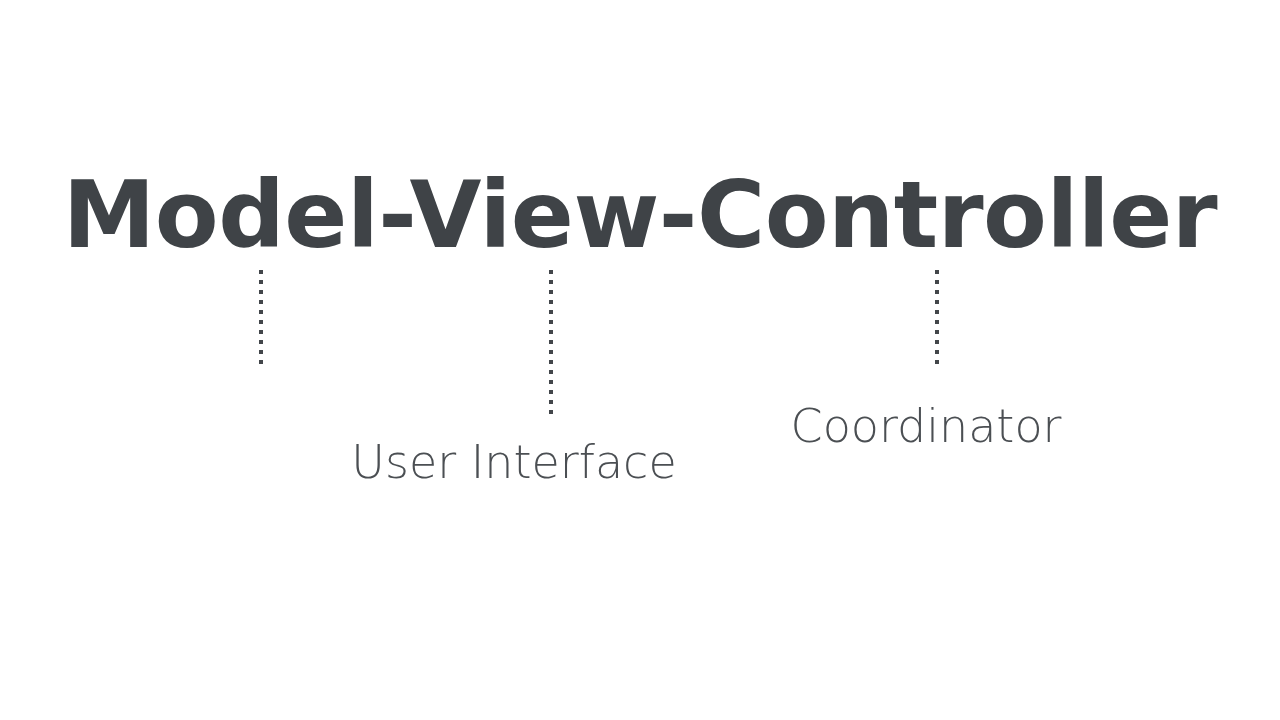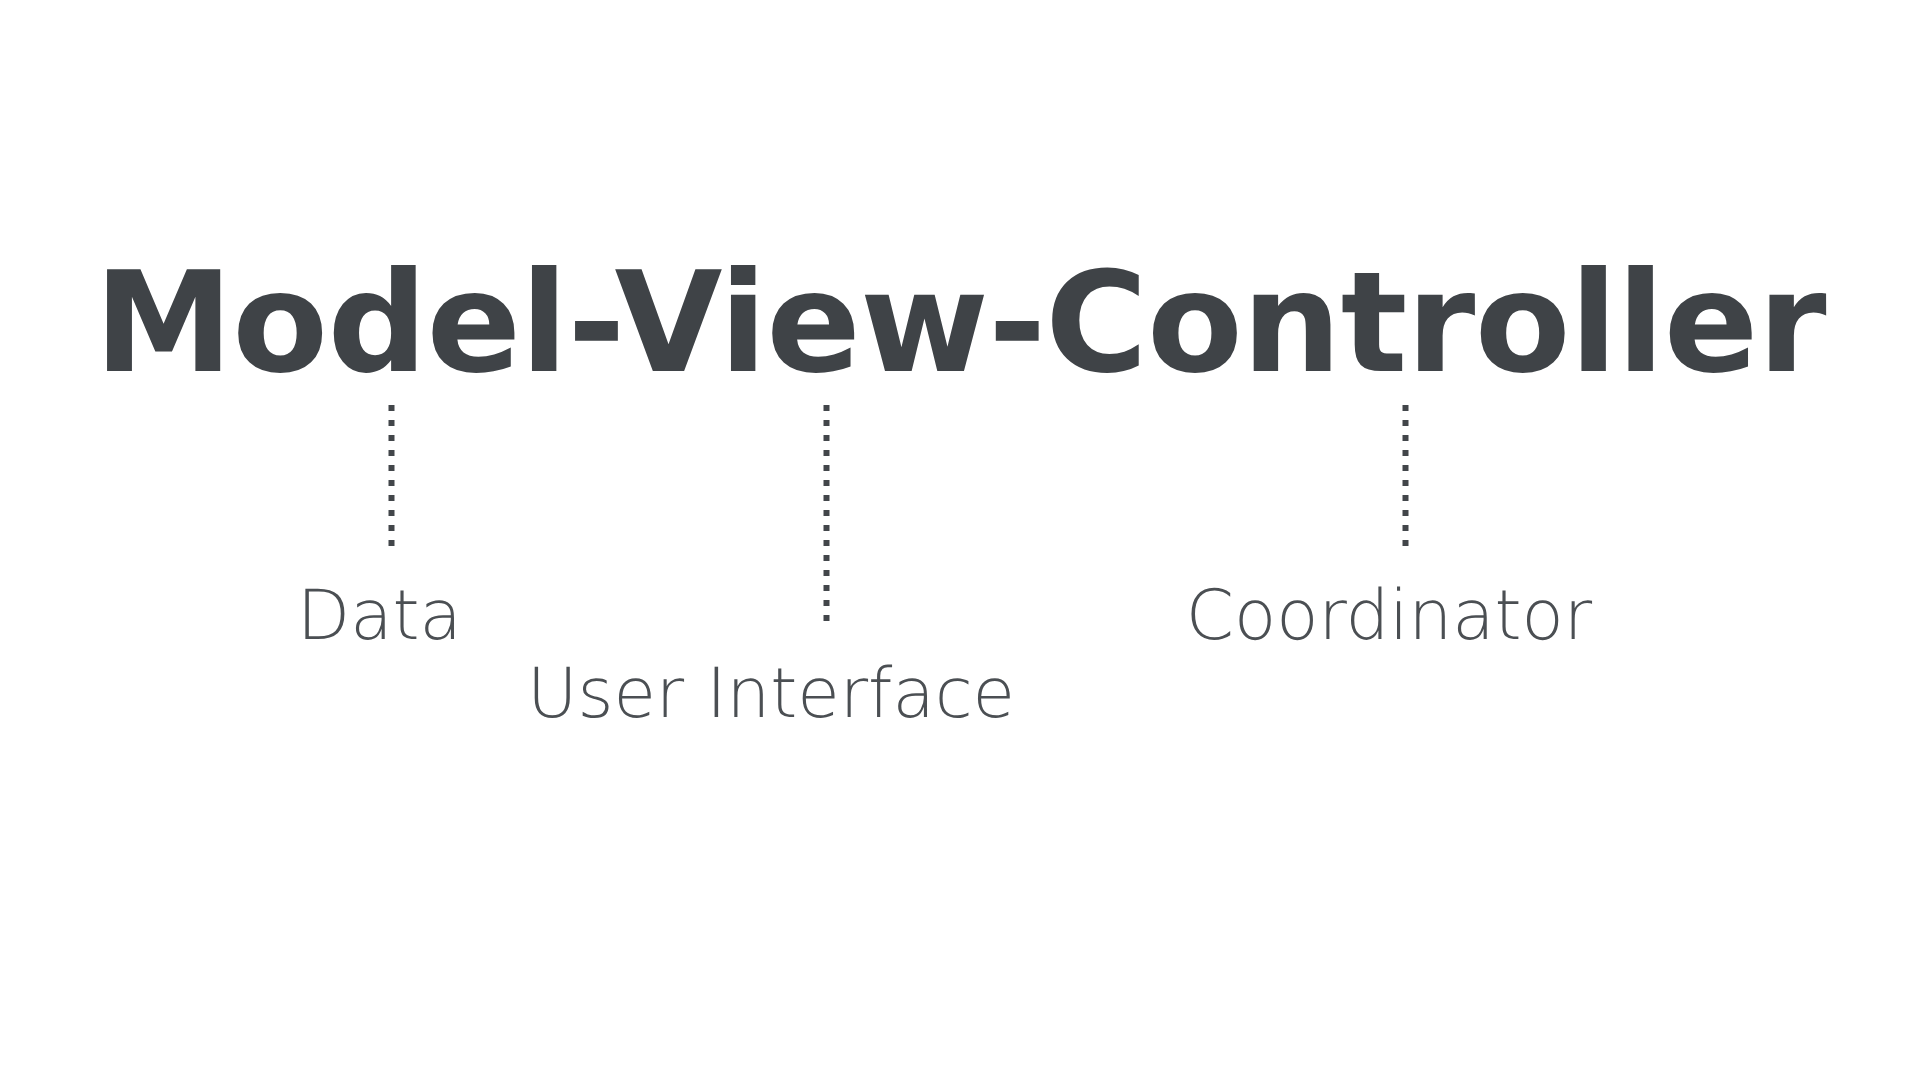--- a/index.html
+++ b/index.html
@@ -63,32 +63,31 @@
     font-weight: 300;
     font-size: 46px;
     line-height: 54px;
     color: #4b4f53;
     white-space: nowrap;
     text-align: center;
     transform: translateX(-50%);
   }
   .leaf-label.l-data       { left: 253px; top: 383px; }
   .leaf-label.l-ui         { left: 514px; top: 435px; }
-  .leaf-label.l-controller { left: 926px; top: 383px; }
+  .leaf-label.l-controller { left: 926px; top: 399px; }
 </style>
 </head>
 <body>
 
 <div id="slide">
 
   <div class="title">Model-View-Controller</div>
 
   <div class="connector c1"></div>
   <div class="connector c2"></div>
   <div class="connector c3"></div>
 
-  <div class="leaf-label l-data">Data</div>
 
   <div class="leaf-label l-ui">User Interface</div>
 
   <div class="leaf-label l-controller">Coordinator</div>
 
 </div>
 
 </body></html>

